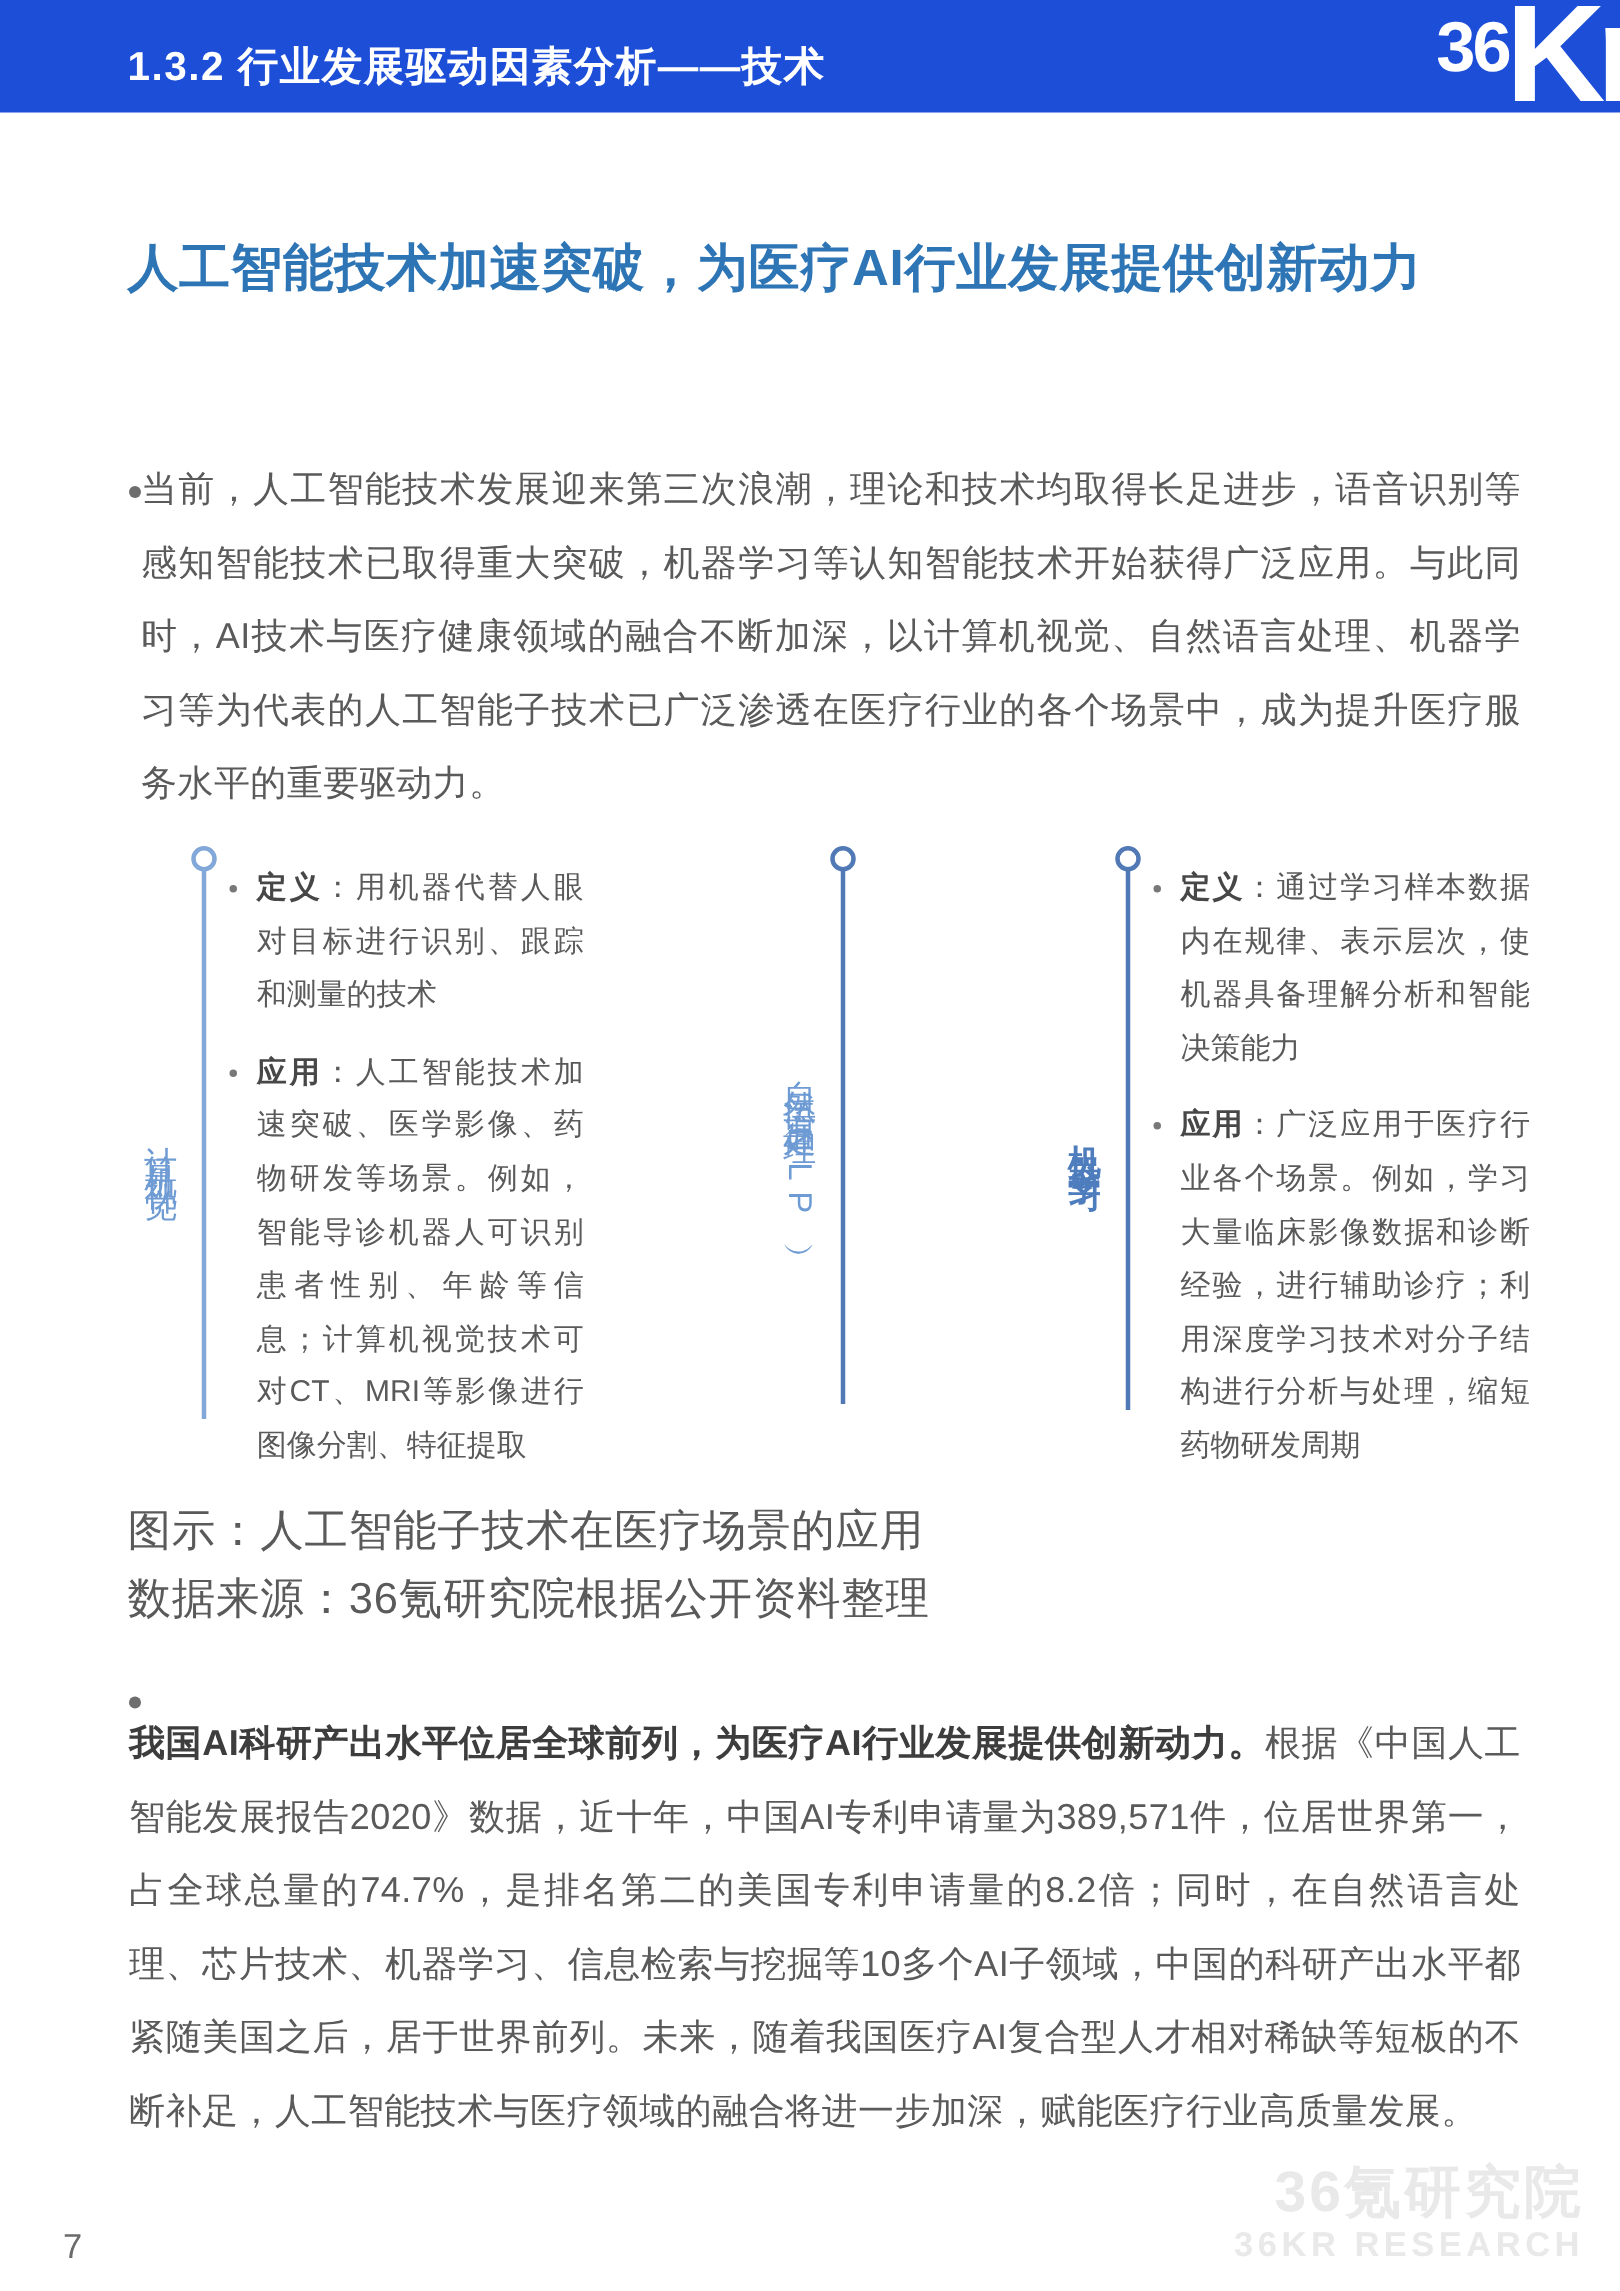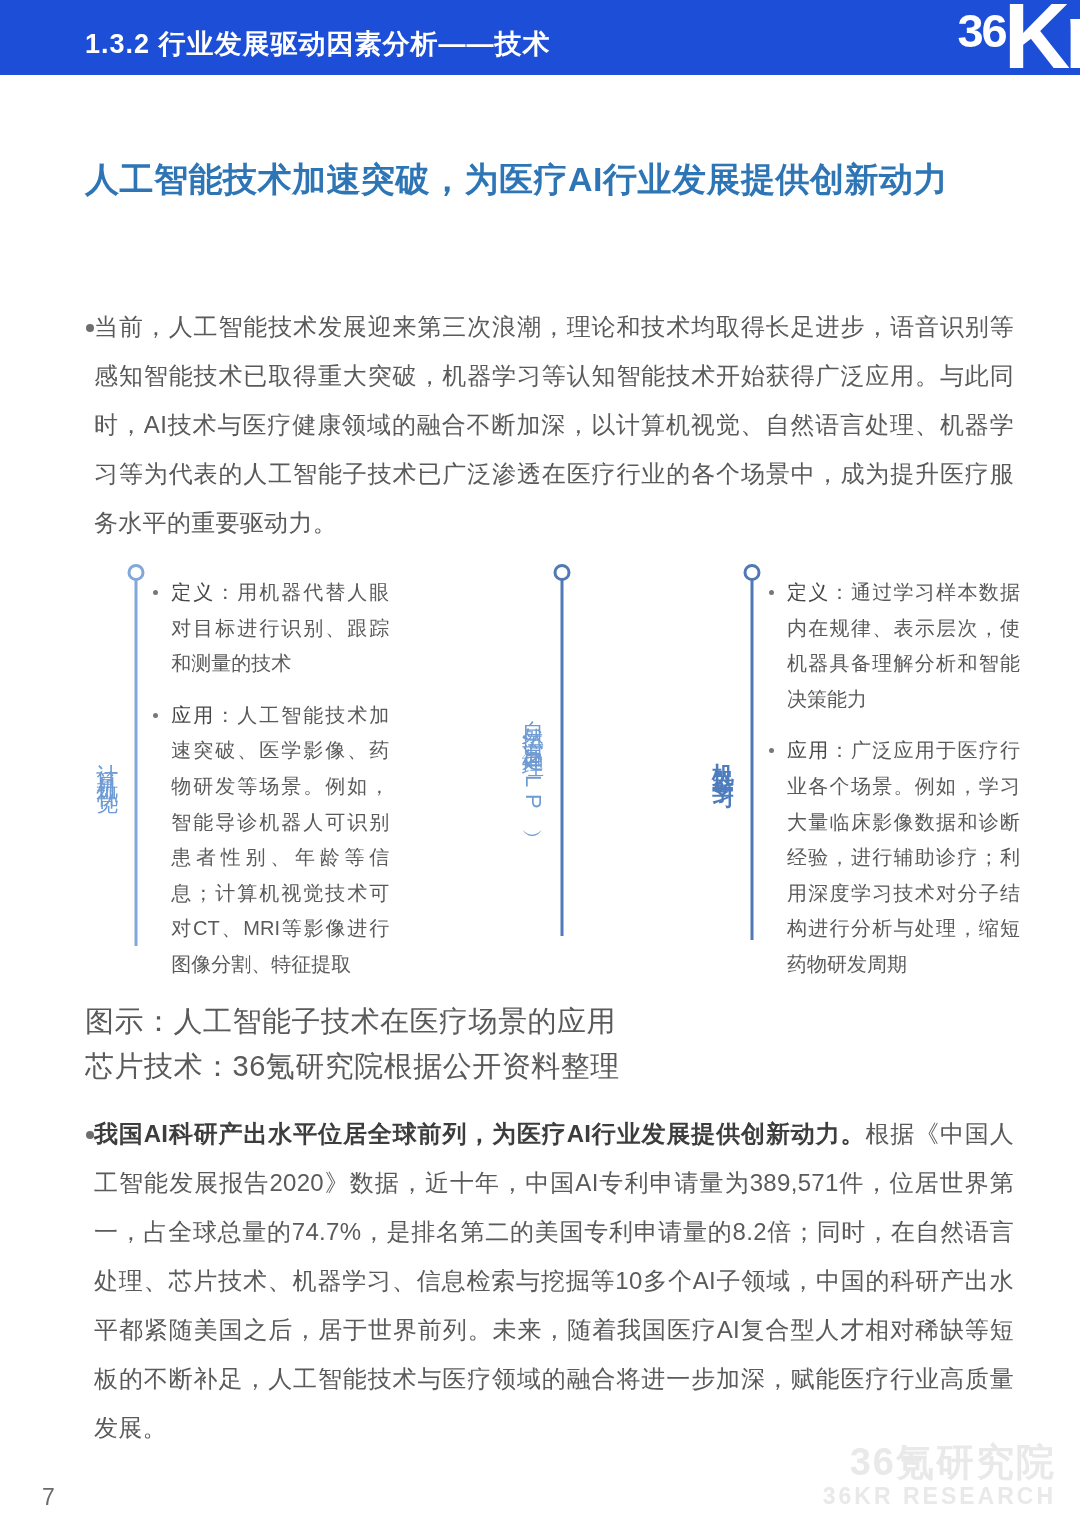--- a/index.html
+++ b/index.html
@@ -22,21 +22,21 @@
   
   .main-title {
     position:absolute; left:85px; top:156px; width:908px;
     font-size:34px; font-weight:bold; color:#2e75b6; line-height:1.38;
     letter-spacing:0.5px;
   }
 
   
   .para { position:absolute; left:86px; width:928px; display:flex; }
   .para-1 { top:303px; }
-  .para-2 { top:1110px; }
+  .para-2 { top:1110px;flex-direction:column; }
   .bullet-dot { flex:none; width:8px; height:8px; border-radius:50%; background:#6e6e6e; margin-top:21px; }
   .para-text {
     font-size:24px; color:#5a5a5a; line-height:2.04;
     text-align:justify; letter-spacing:0.3px;
   }
   .para-text .lead-bold { font-weight:bold; color:#3d3d3d; }
 
   
   .columns { position:absolute; top:562px; left:95px; width:925px; height:402px; display:flex; justify-content:space-between; }
   .colgroup { display:flex; }
@@ -55,21 +55,21 @@
   .rule-1 .ring { border:3px solid #82a8d9; } .rule-1 .line { background:#82a8d9; bottom:18px; }
   .rule-2 .ring { border:3px solid #5079b5; } .rule-2 .line { background:#5079b5; bottom:28px; }
   .rule-3 .ring { border:3px solid #5079b5; } .rule-3 .line { background:#5079b5; bottom:24px; }
   .colcontent { padding-top:13px; font-size:20px; color:#5a5a5a; line-height:1.78; text-align:justify; }
   .colcontent-1 { width:236px; }
   .colcontent-2 { width:221px; }
   .colcontent-3 { width:251px; }
   .item { display:flex; margin-bottom:16px; }
   .item-dot { flex:none; width:5px; height:5px; border-radius:50%; background:#787878; margin-top:15px; }
   .item-text { margin-left:13px; }
-  .term { font-weight:normal; color:#474747; }
+  .term { font-weight:bold; color:#474747; }
 
   
   .caption { position:absolute; left:85px; top:999px; font-size:29px; color:#5a5a5a; line-height:1.55; letter-spacing:0.5px; }
 
   
   .page-number { position:absolute; left:42px; bottom:16px; font-size:23px; color:#6b6b6b; }
   .watermark { position:absolute; right:24px; bottom:16px; text-align:right; font-weight:bold; color:#e9e9e9; }
   .wm-line1 { font-size:38px; letter-spacing:2px; line-height:1.1; }
   .wm-line2 { font-size:23px; letter-spacing:3px; line-height:1.2; }
 </style>
@@ -144,21 +144,21 @@
             <span class="term">应用</span><span>：广泛应用于医疗行业各个场景。例如，学习大量临床影像数据和诊断经验，进行辅助诊疗；利用深度学习技术对分子结构进行分析与处理，缩短药物研发周期</span>
           </div>
         </div>
       </div>
     </div>
 
   </div>
 
   <div class="caption">
     <div>图示：人工智能子技术在医疗场景的应用</div>
-    <div>芯片技术：36氪研究院根据公开资料整理</div>
+    <div>数据来源：36氪研究院根据公开资料整理</div>
   </div>
 
   <div class="para para-2">
     <span class="bullet-dot"></span>
     <div class="para-text">
       <span class="lead-bold">我国AI科研产出水平位居全球前列，为医疗AI行业发展提供创新动力。</span><span>根据《中国人工智能发展报告2020》数据，近十年，中国AI专利申请量为389,571件，位居世界第一，占全球总量的74.7%，是排名第二的美国专利申请量的8.2倍；同时，在自然语言处理、芯片技术、机器学习、信息检索与挖掘等10多个AI子领域，中国的科研产出水平都紧随美国之后，居于世界前列。未来，随着我国医疗AI复合型人才相对稀缺等短板的不断补足，人工智能技术与医疗领域的融合将进一步加深，赋能医疗行业高质量发展。</span>
     </div>
   </div>
 
   <div class="page-number">7</div>

